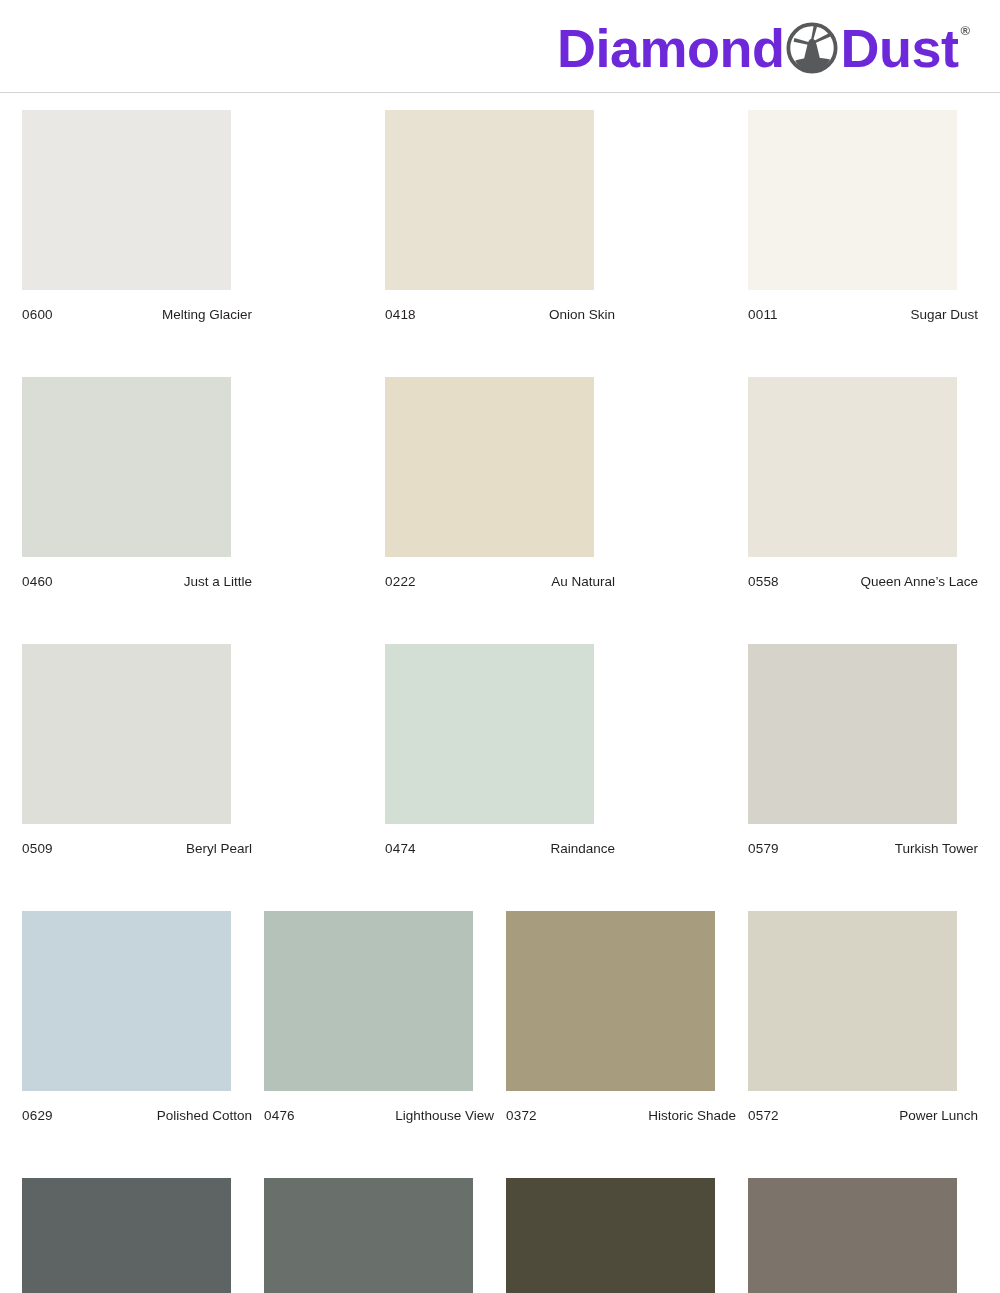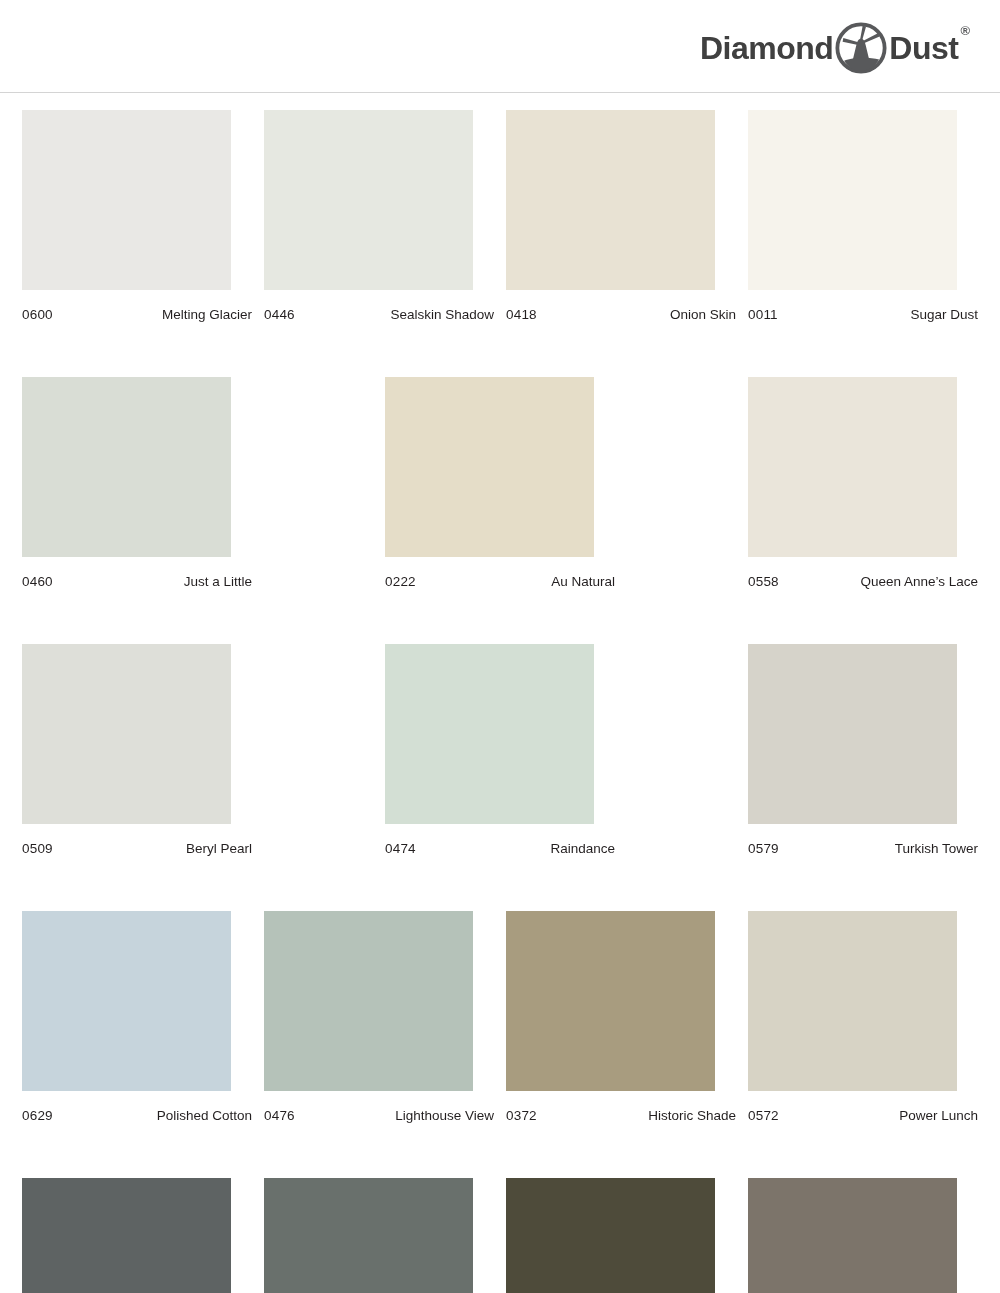--- a/index.html
+++ b/index.html
@@ -24,24 +24,24 @@
   }
   .brand {
     position: absolute;
     right: 30px;
     top: 20px;
     display: flex;
     align-items: center;
     height: 56px;
   }
   .brand-word {
-    font-size: 32px;
+    font-size: 54px;
     font-weight: bold;
     letter-spacing: -0.5px;
-    color: #404040;
+    color: #6d28d9;
     line-height: 1;
   }
   .brand-mark {
     width: 54px;
     height: 54px;
     margin: 0 1px 0 1px;
     display: block;
   }
   .brand-reg {
     font-size: 13px;
@@ -112,27 +112,20 @@
 
   <div class="swatch-row">
     <div class="swatch-cell">
       <span class="swatch-chip" style="background:#e9e8e5;"></span>
       <div class="swatch-label">
         <span class="swatch-code">0600</span>
         <span class="swatch-name">Melting Glacier</span>
       </div>
     </div>
     <div class="swatch-cell">
-      <span class="swatch-chip" style="background:#e6e8e1;"></span>
-      <div class="swatch-label">
-        <span class="swatch-code">0446</span>
-        <span class="swatch-name">Sealskin Shadow</span>
-      </div>
-    </div>
-    <div class="swatch-cell">
       <span class="swatch-chip" style="background:#e8e2d3;"></span>
       <div class="swatch-label">
         <span class="swatch-code">0418</span>
         <span class="swatch-name">Onion Skin</span>
       </div>
     </div>
     <div class="swatch-cell">
       <span class="swatch-chip" style="background:#f6f3ec;"></span>
       <div class="swatch-label">
         <span class="swatch-code">0011</span>

